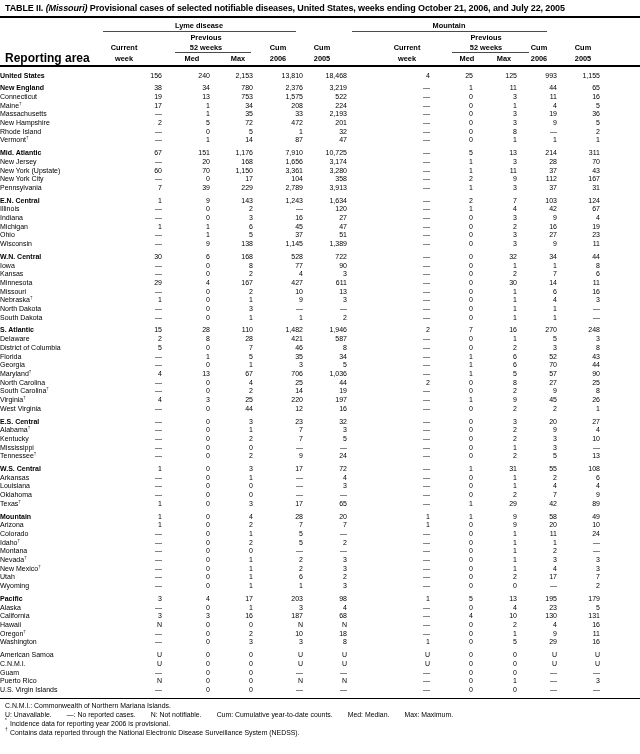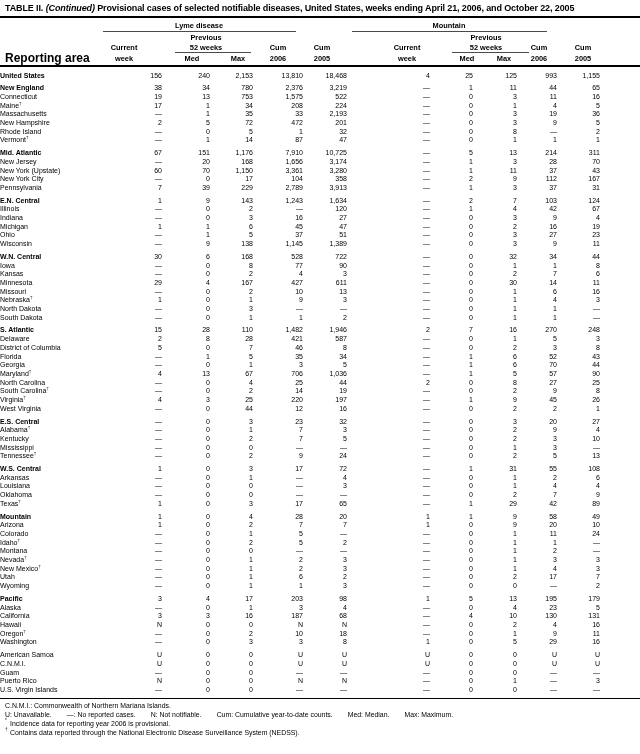--- a/index.html
+++ b/index.html
@@ -35,21 +35,21 @@
   .legend span{margin-right:15px;}
   .legend span:last-child{margin-right:0;}
   .fnmark{display:inline-block;width:5px;}
 </style>
 </head>
 <body>
 
 <div class="page">
 
   <div class="title">
-    <div class="tl1"><span>TABLE II.</span> <span class="i">(Continued)</span> <span>Provisional cases of selected notifiable diseases, United States, weeks ending April 21, 2006, and October 22, 2005</span></div>
+    <div class="tl1"><span>TABLE II.</span> <span class="i">(Missouri)</span> <span>Provisional cases of selected notifiable diseases, United States, weeks ending October 21, 2006, and July 22, 2005</span></div>
   </div>
 
   <div class="rule title-rule"></div>
 
   <div class="thead">
     <span class="hc" style="left:199px;top:3px;">Lyme disease</span>
     <span class="hc" style="left:449px;top:3px;">Mountain</span>
     <div class="hl" style="left:103px;width:193px;top:13px;"></div>
     <div class="hl" style="left:352px;width:195px;top:13px;"></div>
 

